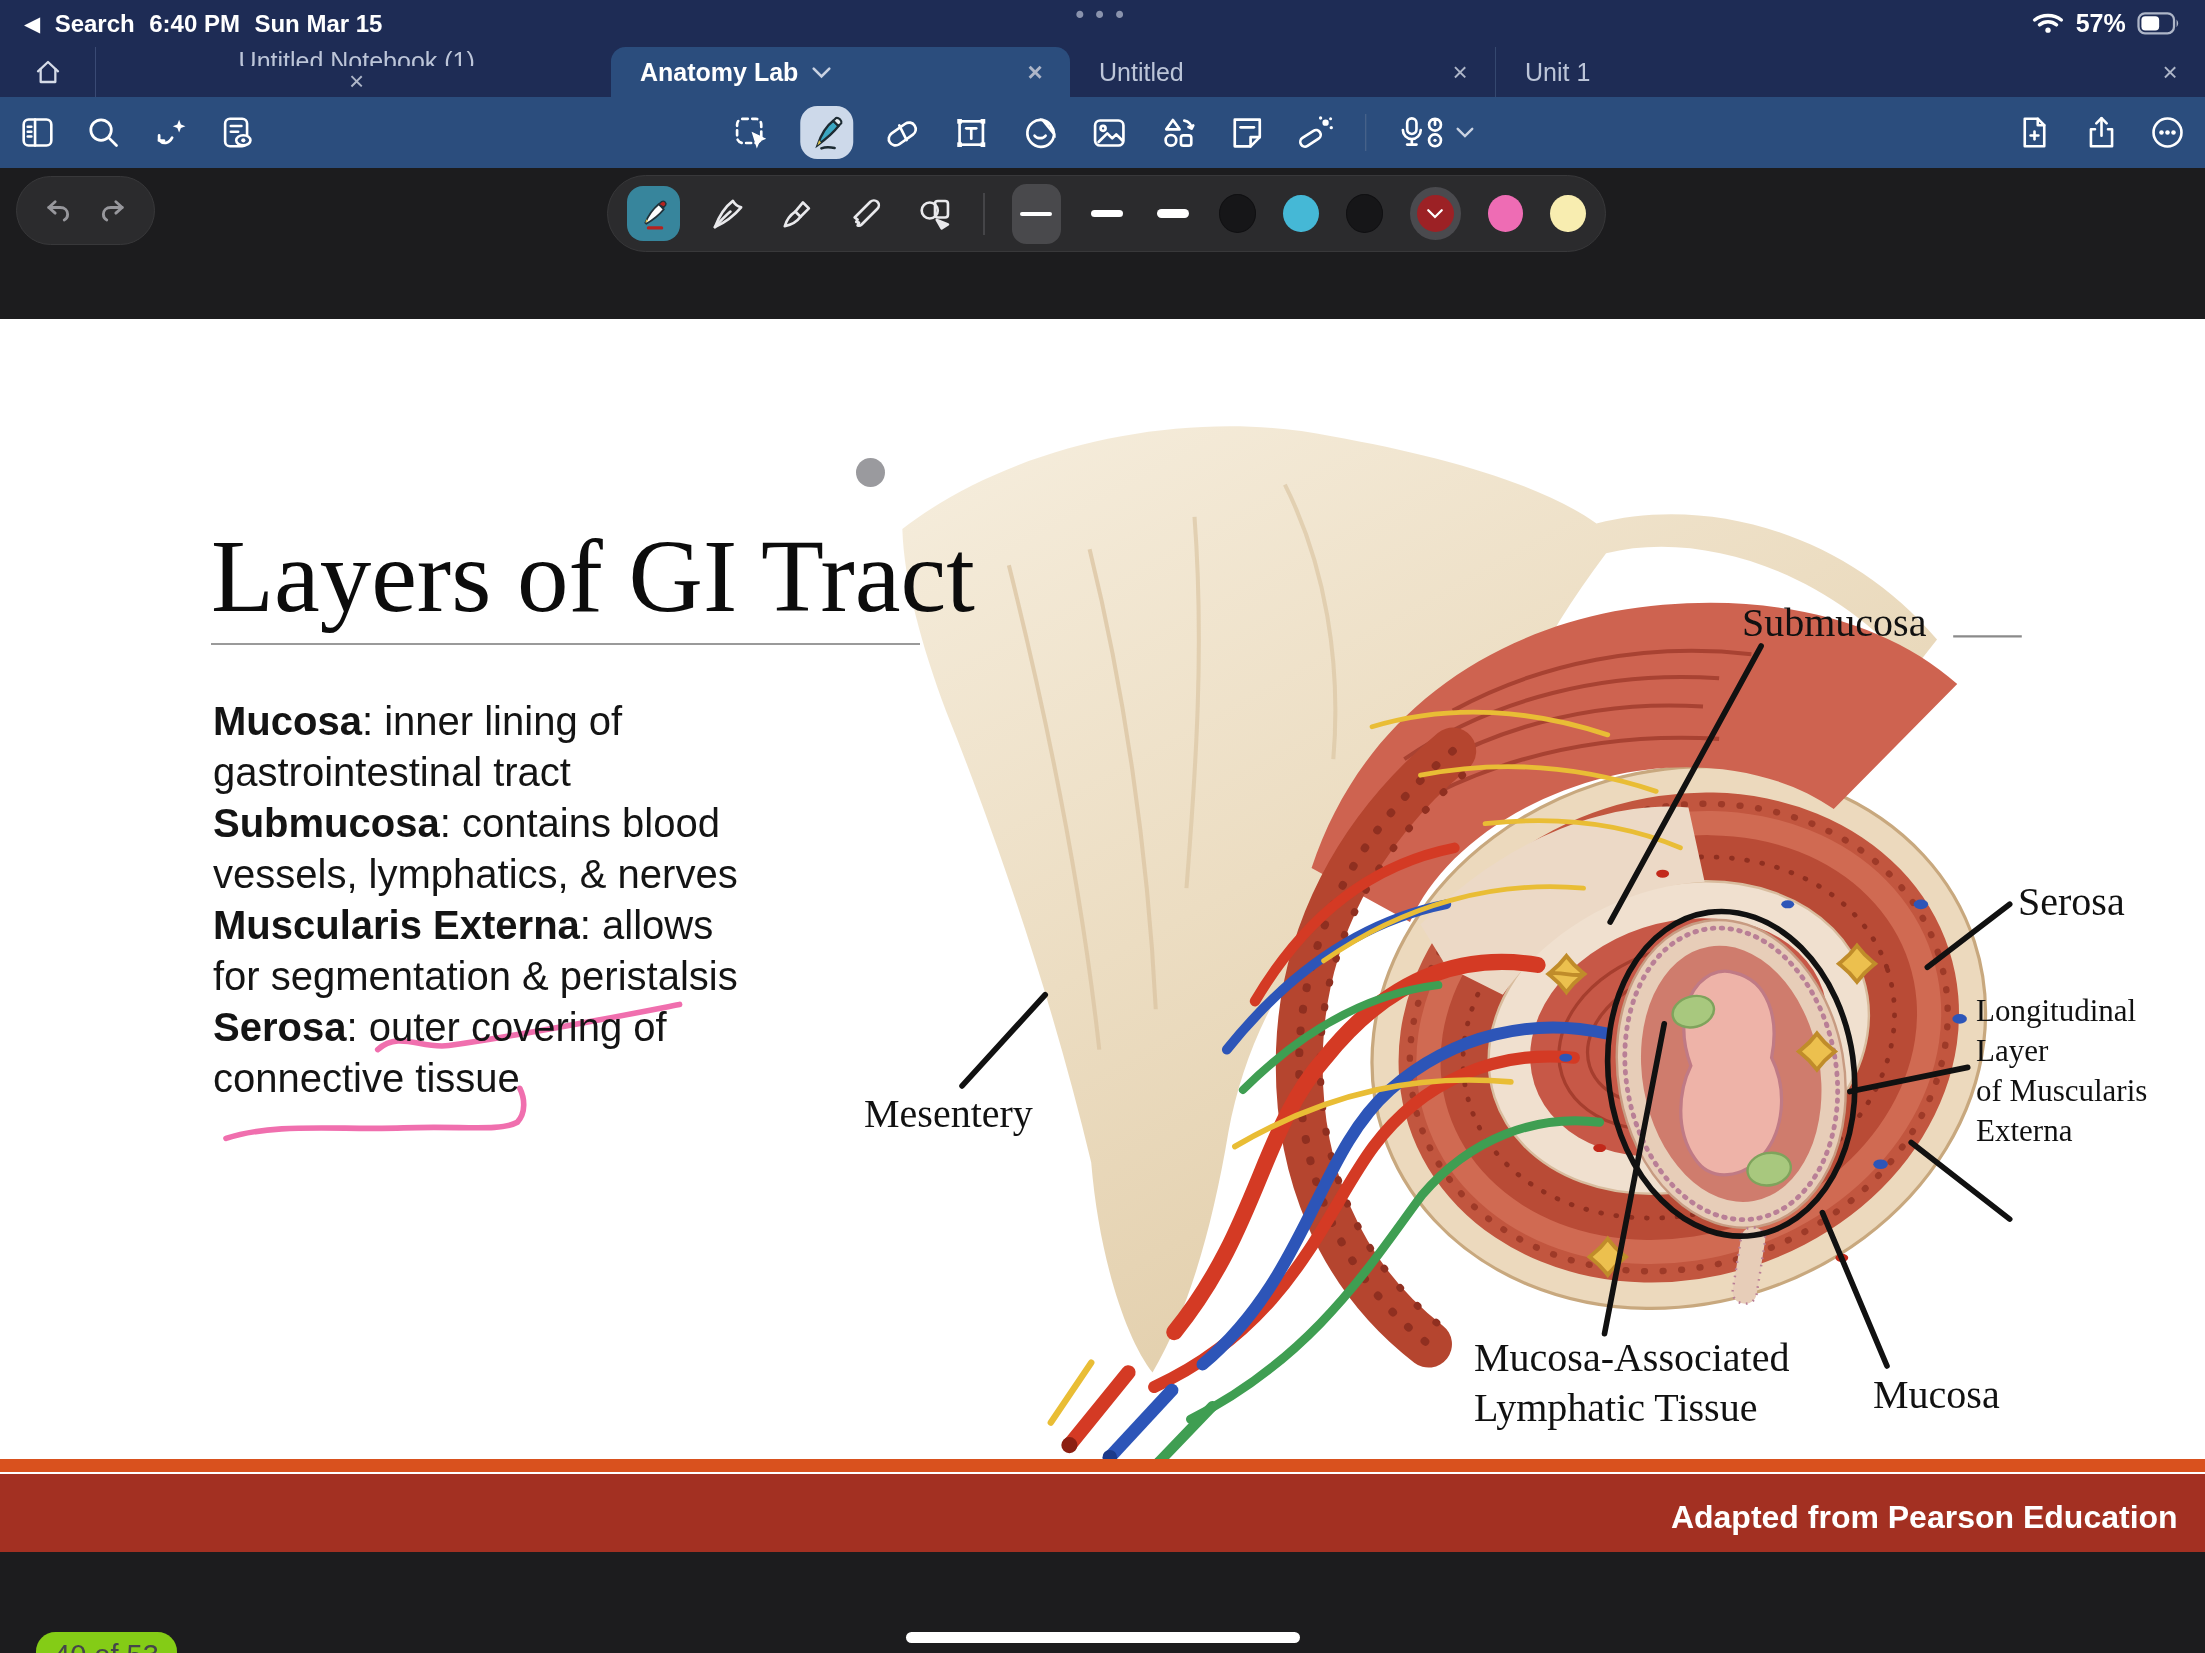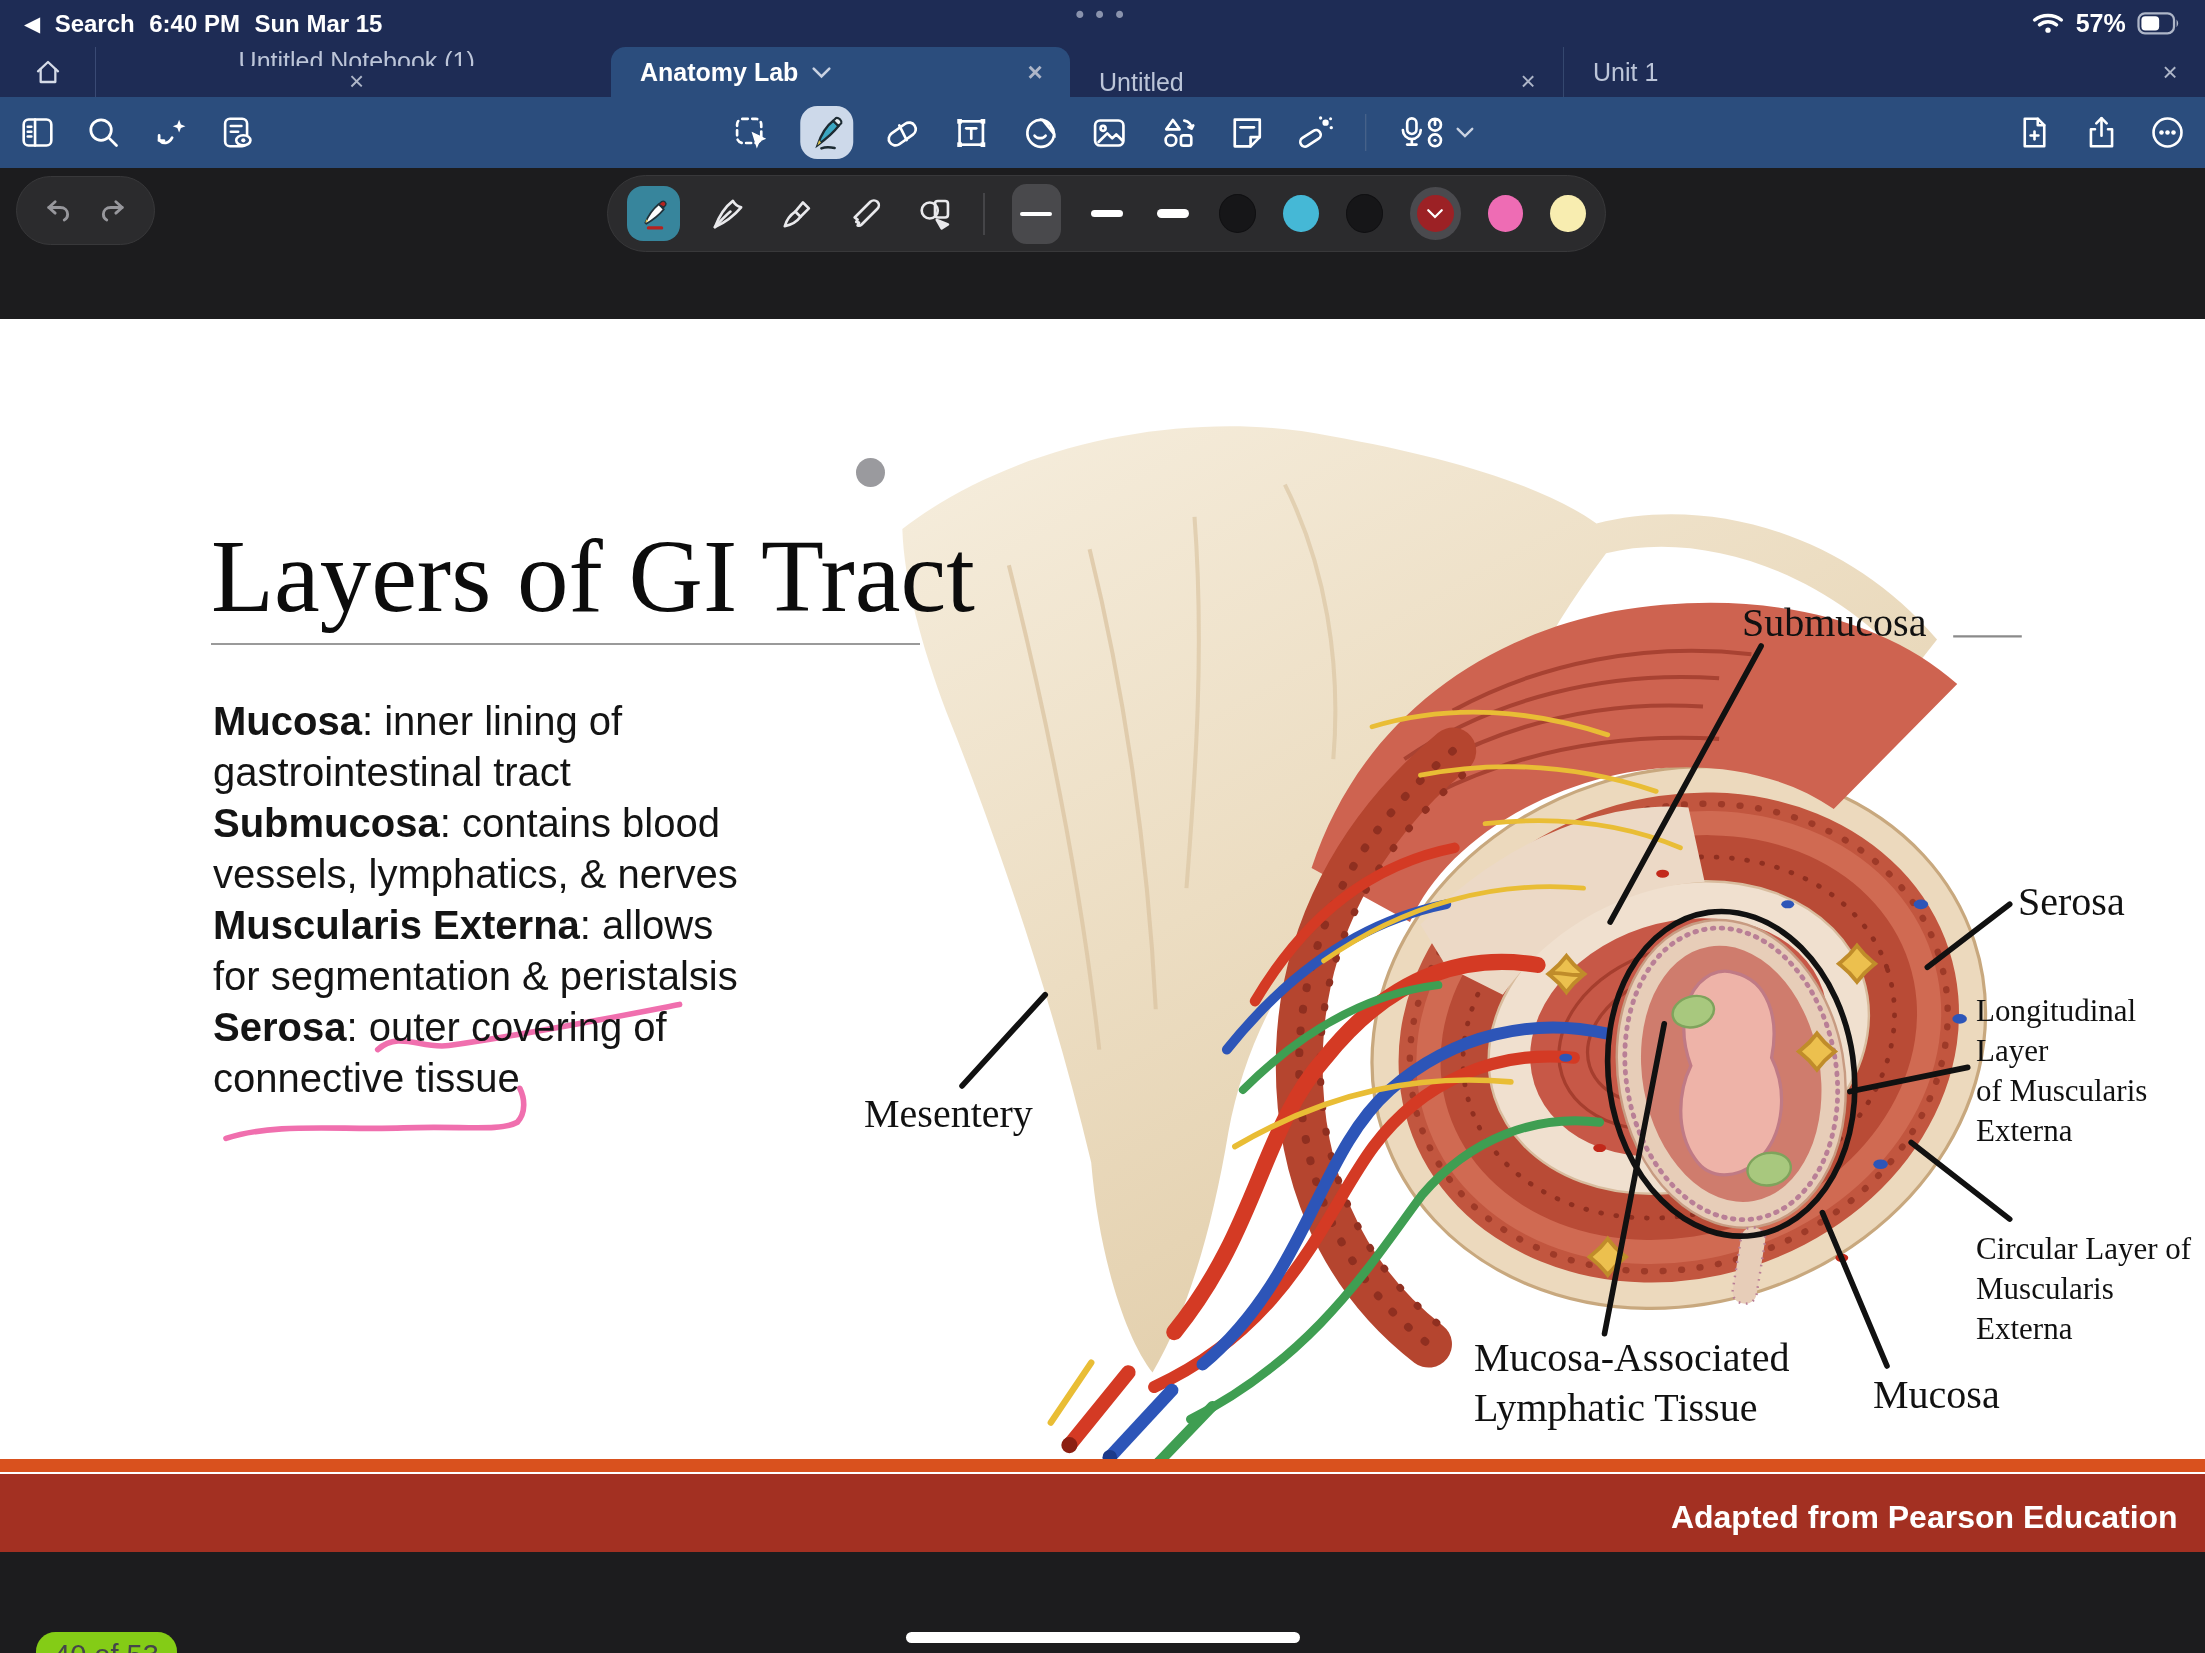--- a/index.html
+++ b/index.html
@@ -16,21 +16,21 @@
 
   
   .tabbar{position:absolute;left:0;top:47px;width:2205px;height:50px;background:#1e2c55;display:flex;align-items:stretch;}
   .home-btn{width:95px;display:flex;align-items:center;justify-content:center;border-right:1.6px solid #3a4a74;}
   .tab{display:flex;align-items:center;padding:0 22.6px 0 29px;box-sizing:border-box;color:#bcc5d8;font-size:25px;}
   .tab .lbl{flex:1;white-space:nowrap;overflow:hidden;}
   .tab .x{color:#aeb6c8;font-size:26px;padding:0 4.8px;}
   .tab.active{background:#2b4d7d;border-radius:14.5px 14.5px 0 0;color:#fff;font-weight:700;}
   .tab.active .lbl{flex:0 0 auto;}
   .tab.active .sp{flex:1;}
-  .t1{width:515px;flex-direction:column;} .t2{width:459px;} .t3{width:494px;border-right:1.6px solid #35486f;align-items:flex-end;} .t4{flex:1;}
+  .t1{width:515px;flex-direction:column;} .t2{width:459px;} .t3{width:426px;border-right:1.6px solid #35486f;} .t4{flex:1;}
   .chev{margin-left:13px;}
 
   
   .toolbar{position:absolute;left:0;top:97px;width:2205px;height:71px;background:#2b4d7d;}
   .tb-left{position:absolute;left:18px;top:0;height:71px;display:flex;align-items:center;gap:27.4px;}
   .tb-center{position:absolute;left:50%;top:0;transform:translateX(-50%);height:71px;display:flex;align-items:center;gap:29px;}
   .tb-right{position:absolute;right:18px;top:0;height:71px;display:flex;align-items:center;gap:27.4px;}
   .ibtn{display:flex;align-items:center;justify-content:center;}
   .pen-pill{width:53px;height:53px;background:#cdd9ea;border-radius:17px;display:flex;align-items:center;justify-content:center;}
   .vdiv{width:1.6px;height:37px;background:#50698e;}
@@ -492,22 +492,20 @@
     <div><b></b><span>for segmentation &amp; peristalsis</span></div>
     <div><b>Serosa</b><span>:  outer covering of</span></div>
     <div><b></b><span>connective tissue</span></div>
   </div>
 
   <div class="lab" style="left:1742px;top:599px;">Submucosa</div>
   <div class="lab" style="left:2018px;top:878px;">Serosa</div>
   <div class="lab lab-sm" style="left:1976px;top:991px;">Longitudinal Layer
 of Muscularis
 Externa</div>
-  <div class="lab lab-sm" style="left:1976px;top:1229px;">Circular Layer of
-Muscularis Externa</div>
   <div class="lab" style="left:864px;top:1090px;">Mesentery</div>
   <div class="lab malt" style="left:1474px;top:1333px;">Mucosa-Associated
 Lymphatic Tissue</div>
   <div class="lab" style="left:1873px;top:1371px;">Mucosa</div>
 
   <div class="band-orange"></div>
   <div class="band-line"></div>
   <div class="band-red">
     <span class="credit">Adapted from Pearson Education</span>
   </div>

